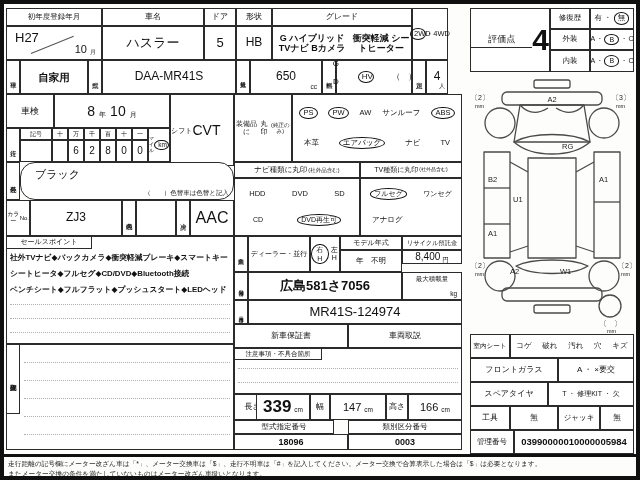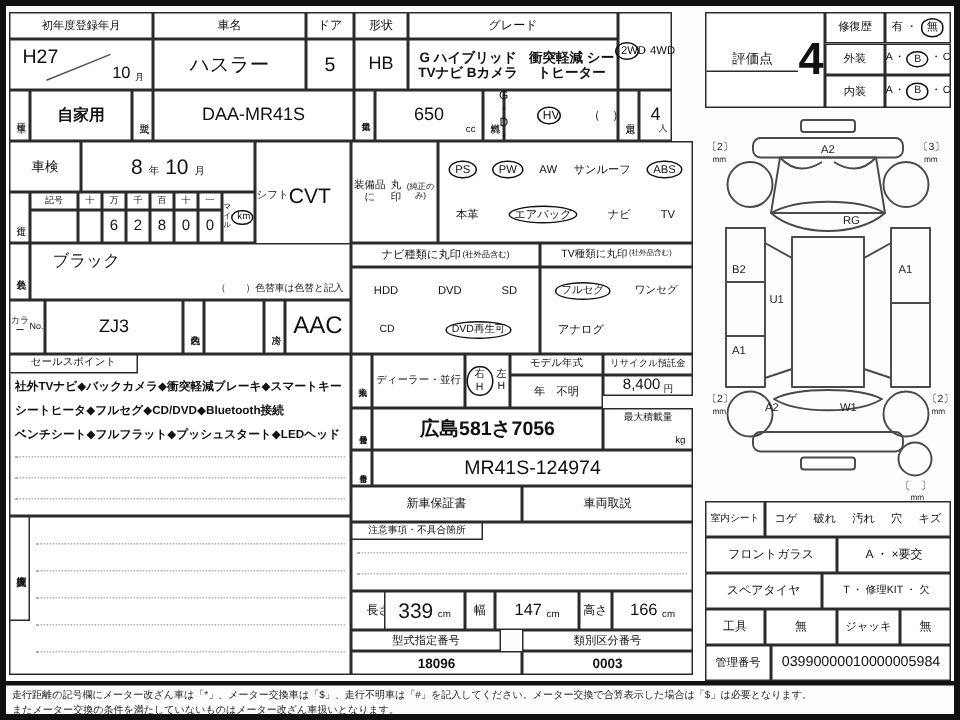--- a/index.html
+++ b/index.html
@@ -92,21 +92,21 @@
   <div class="cl" style="left:112px;top:124px;width:16px;height:12px;font-size:6px;">十</div>
   <div class="cl" style="left:112px;top:136px;width:16px;height:22px;font-size:10px;">0</div>
   <div class="cl" style="left:128px;top:124px;width:16px;height:12px;font-size:6px;">一</div>
   <div class="cl" style="left:128px;top:136px;width:16px;height:22px;font-size:10px;">0</div>
   <div class="cl col" style="left:144px;top:124px;width:22px;height:34px;">
     <span style="font-size:5px;">マイル</span>
     <span class="o" style="font-size:6.5px;">km</span>
   </div>
 
   <div class="cl vt" style="left:2px;top:158px;width:14px;height:38px;font-size:6.5px;">外装色</div>
-  <div class="cl" style="left:16px;top:158px;width:214px;height:38px;">
+  <div class="cl" style="left:16px;top:158px;width:214px;height:38px;border-radius:15px;">
     <span style="position:absolute;left:14px;top:5px;font-size:11px;">ブラック</span>
     <span style="position:absolute;right:4px;bottom:3px;font-size:6.5px;color:#222;">（　　）色替車は色替と記入</span>
   </div>
 
   <div class="cl col" style="left:2px;top:196px;width:24px;height:36px;font-size:6px;">
     <span>カラー</span>
     <span>No.</span>
   </div>
   <div class="cl" style="left:26px;top:196px;width:92px;height:36px;font-size:12px;">ZJ3</div>
   <div class="cl vt" style="left:118px;top:196px;width:14px;height:36px;font-size:6.5px;">内装色</div>
@@ -209,21 +209,21 @@
   <div class="cl" style="left:230px;top:320px;width:114px;height:24px;font-size:8px;">新車保証書</div>
   <div class="cl" style="left:344px;top:320px;width:114px;height:24px;font-size:8px;">車両取説</div>
 
   <div class="cl" style="left:230px;top:344px;width:228px;height:46px;"></div>
   <div class="cl" style="left:230px;top:344px;width:88px;height:12px;font-size:6.5px;">注意事項・不具合箇所</div>
   <div class="dt" style="left:234px;top:364px;width:220px;"></div>
   <div class="dt" style="left:234px;top:378px;width:220px;"></div>
 
   <div class="cl" style="left:230px;top:390px;width:37px;height:26px;font-size:8px;">長さ</div>
   <div class="cl" style="left:252px;top:390px;width:54px;height:26px;gap:3px;">
-    <span style="font-size:14px;">339</span>
+    <span style="font-size:17px;font-weight:bold;">339</span>
     <span style="font-size:6.5px;margin-top:6px;">cm</span>
   </div>
   <div class="cl" style="left:306px;top:390px;width:20px;height:26px;font-size:8px;">幅</div>
   <div class="cl" style="left:326px;top:390px;width:56px;height:26px;gap:3px;">
     <span style="font-size:11px;">147</span>
     <span style="font-size:6.5px;margin-top:6px;">cm</span>
   </div>
   <div class="cl" style="left:382px;top:390px;width:22px;height:26px;font-size:8px;">高さ</div>
   <div class="cl" style="left:404px;top:390px;width:54px;height:26px;gap:3px;">
     <span style="font-size:11px;">166</span>
@@ -324,21 +324,21 @@
   </div>
   <div class="cl" style="left:466px;top:354px;width:88px;height:24px;font-size:8px;">フロントガラス</div>
   <div class="cl" style="left:554px;top:354px;width:76px;height:24px;font-size:8px;">A ・ ×要交</div>
   <div class="cl" style="left:466px;top:378px;width:78px;height:24px;font-size:8px;">スペアタイヤ</div>
   <div class="cl" style="left:544px;top:378px;width:86px;height:24px;font-size:7px;">T ・ 修理KIT ・ 欠</div>
   <div class="cl" style="left:466px;top:402px;width:40px;height:24px;font-size:8px;">工具</div>
   <div class="cl" style="left:506px;top:402px;width:48px;height:24px;font-size:8px;">無</div>
   <div class="cl" style="left:554px;top:402px;width:42px;height:24px;font-size:7.5px;">ジャッキ</div>
   <div class="cl" style="left:596px;top:402px;width:34px;height:24px;font-size:8px;">無</div>
   <div class="cl" style="left:466px;top:426px;width:44px;height:24px;font-size:7.5px;">管理番号</div>
-  <div class="cl" style="left:510px;top:426px;width:120px;height:24px;font-size:9.5px;font-weight:400;">03990000010000005984</div>
+  <div class="cl" style="left:510px;top:426px;width:120px;height:24px;font-size:9.5px;font-weight:700;">03990000010000005984</div>
 
   <div style="position:absolute;left:0;top:450px;width:632px;height:3px;background:#101010;"></div>
   <div style="position:absolute;left:4px;top:455px;width:624px;font-size:6.7px;line-height:1.45;color:#222;">
     <div>走行距離の記号欄にメーター改ざん車は「*」、メーター交換車は「$」、走行不明車は「#」を記入してください。メーター交換で合算表示した場合は「$」は必要となります。</div>
     <div>またメーター交換の条件を満たしていないものはメーター改ざん車扱いとなります。</div>
   </div>
 
 </div>
 
 </body></html>

